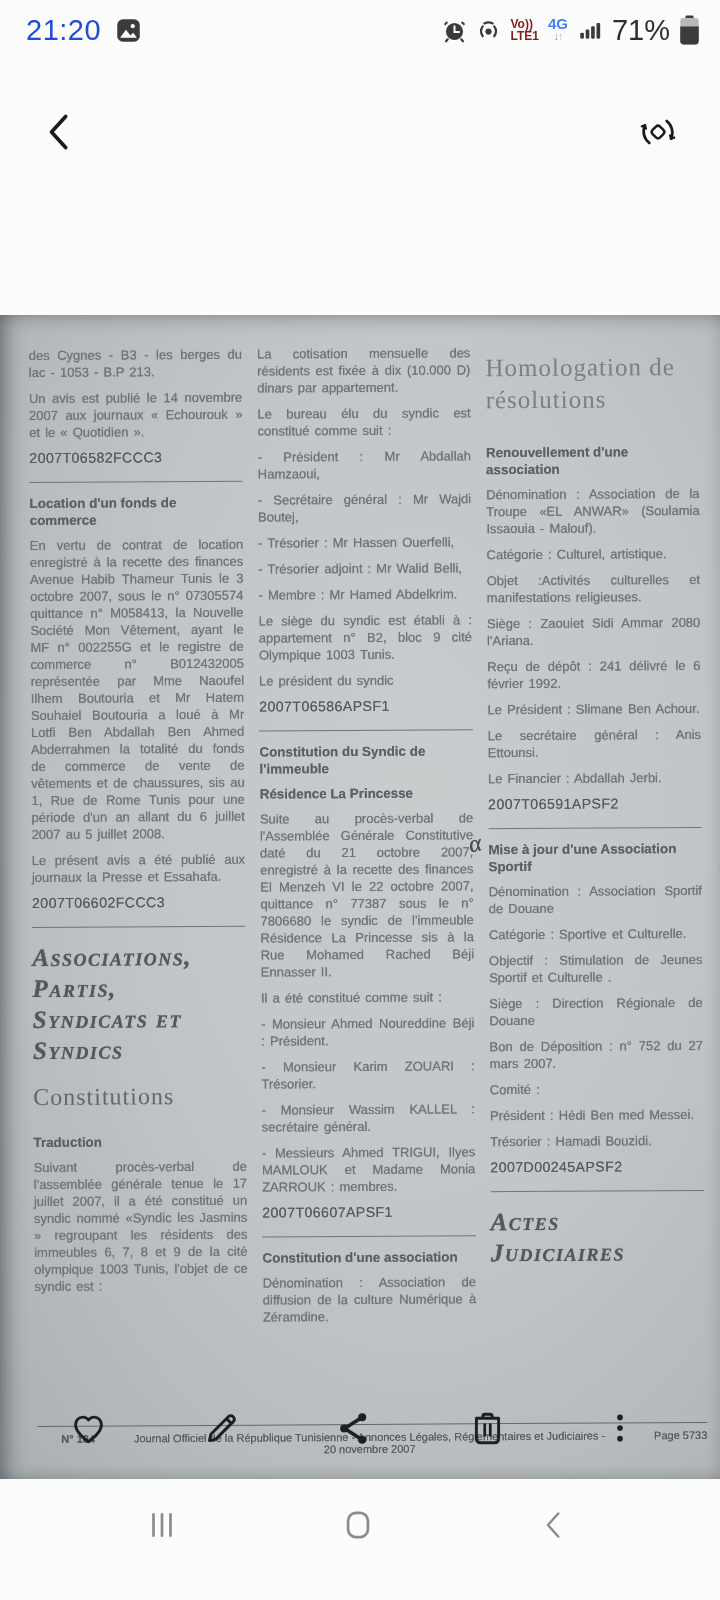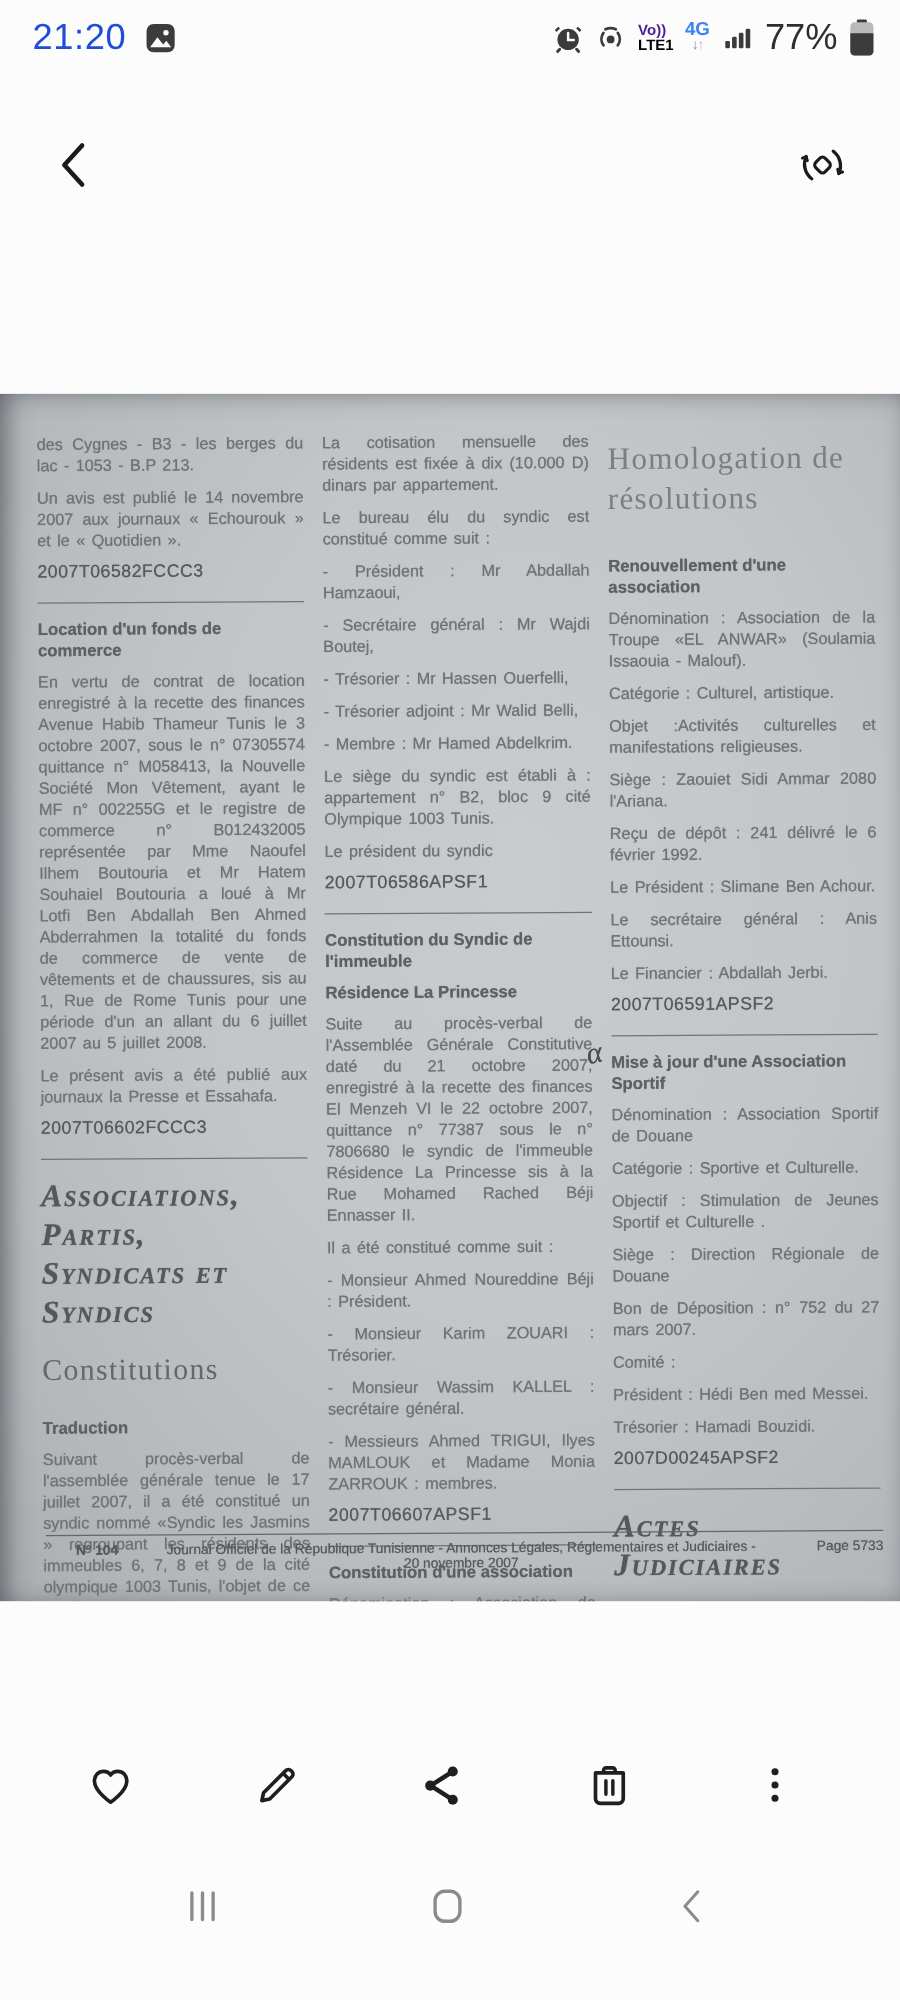--- a/index.html
+++ b/index.html
@@ -6,35 +6,35 @@
   .screen{position:relative;width:720px;height:1600px;background:#fcfcfc;overflow:hidden;
           font-family:"Liberation Sans",sans-serif;}
 
   
   .statusbar{position:absolute;top:0;left:0;right:0;height:54px;display:flex;
              justify-content:space-between;align-items:center;padding:6px 20px 0 26px;box-sizing:border-box;}
   .sb-left{display:flex;align-items:center;gap:14px;}
   .sb-time{font-size:29px;color:#1d4ed8;letter-spacing:.5px;}
   .sb-right{display:flex;align-items:center;gap:9px;}
   .sb-stack{display:flex;flex-direction:column;align-items:flex-start;line-height:12px;}
-  .sb-stack .t1{font-size:12px;font-weight:bold;color:#4c1d95;}
-  .sb-stack .t2{font-size:12px;font-weight:bold;color:#000000;}
+  .sb-stack .t1{font-size:12px;font-weight:bold;color:#7f1d1d;}
+  .sb-stack .t2{font-size:12px;font-weight:bold;color:#7f1d1d;}
   .sb-4g{display:flex;flex-direction:column;align-items:center;line-height:13px;}
   .sb-4g .g{font-size:15px;font-weight:bold;color:#3b82f6;}
   .sb-4g .arr{font-size:11px;letter-spacing:-1px;}
   .sb-4g .arr .dn{color:#8d8d8d;} .sb-4g .arr .up{color:#bdbdbd;}
   .sb-pct{font-size:29px;color:#2e2e2e;font-weight:300;}
 
   
   .topbar{position:absolute;top:96px;left:0;right:0;height:80px;background:transparent;}
   .back-btn{position:absolute;left:32px;top:8px;width:56px;height:56px;display:flex;align-items:center;justify-content:center;}
   .rotate-btn{position:absolute;right:34px;top:8px;width:56px;height:56px;display:flex;align-items:center;justify-content:center;}
 
   
-  .photo{position:absolute;top:315px;left:0;width:720px;height:966px;overflow:hidden;
+  .photo{position:absolute;top:315px;left:0;width:720px;height:1164px;overflow:hidden;
          background:radial-gradient(ellipse at 58% 40%, #c9cccd 0%, #c3c6c8 45%, #b4b8bb 82%, #aaaeb1 100%);
          box-shadow:inset 16px 0 20px -10px rgba(45,50,55,.5), inset 0 12px 22px -14px rgba(45,50,55,.4),
                     inset -6px -8px 18px -10px rgba(45,50,55,.25);}
   .paper{position:absolute;inset:0;transform:rotate(-.35deg);transform-origin:50% 50%;}
   .doc-cols{display:flex;gap:15px;padding:30px 18px 0 32px;box-sizing:border-box;}
   .doc-col{flex:1 1 0;min-width:0;}
 
   .blk{color:#6f7377;}
   .blk-body{font-size:13px;line-height:17px;text-align:justify;margin:0 0 9px 0;
             text-shadow:0 0 .7px rgba(111,115,119,.85);word-spacing:1.5px;}
@@ -117,21 +117,21 @@
         <span class="arr"><span class="dn">↓</span><span class="up">↑</span></span>
       </span>
       <span>
         <svg width="26" height="26" viewBox="0 0 24 24">
           <rect x="3" y="14.5" width="3.4" height="5.5" rx="1" fill="#3b3b3b"></rect>
           <rect x="8" y="11.5" width="3.4" height="8.5" rx="1" fill="#3b3b3b"></rect>
           <rect x="13" y="8.5" width="3.4" height="11.5" rx="1" fill="#3b3b3b"></rect>
           <rect x="18" y="5.5" width="3.4" height="14.5" rx="1" fill="#3b3b3b"></rect>
         </svg>
       </span>
-      <span class="sb-pct">77%</span>
+      <span class="sb-pct">71%</span>
       <span>
         <svg width="21" height="30" viewBox="0 0 18 26">
           <rect x="5.5" y="0.5" width="7" height="3" rx="1" fill="#3b3b3b"></rect>
           <rect x="1" y="2.5" width="16" height="23" rx="3" fill="#b9b9b9"></rect>
           <path d="M1 10h16v12.5a3 3 0 01-3 3H4a3 3 0 01-3-3z" fill="#3b3b3b"></path>
         </svg>
       </span>
     </div>
   </div>
 

